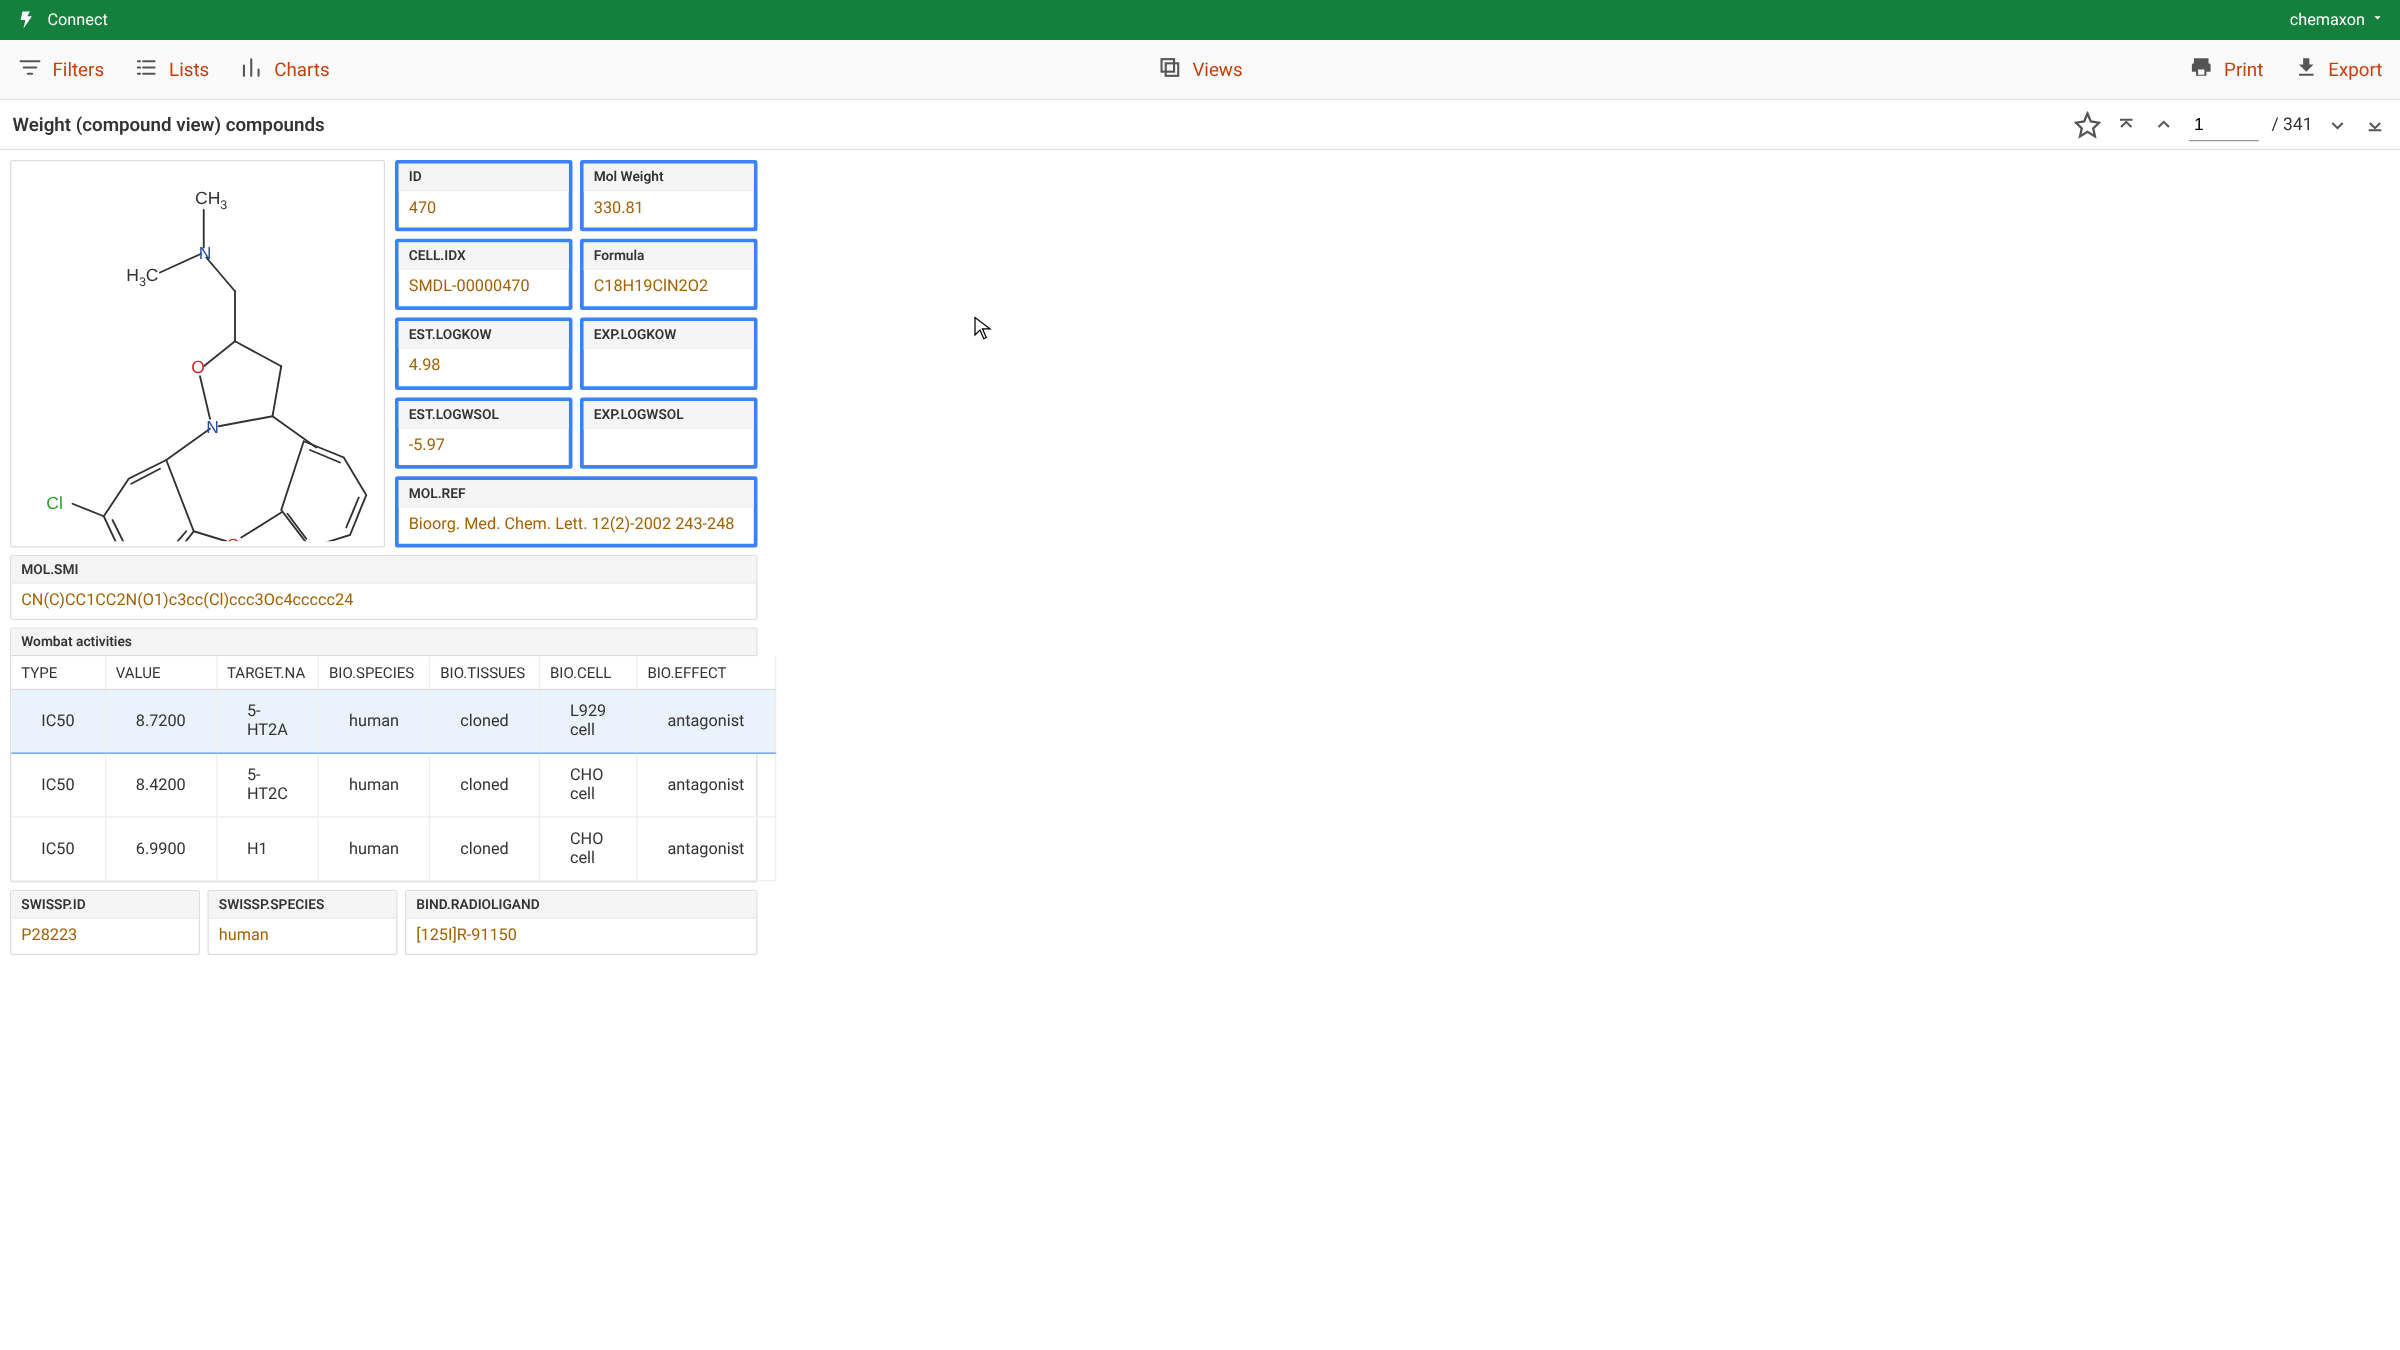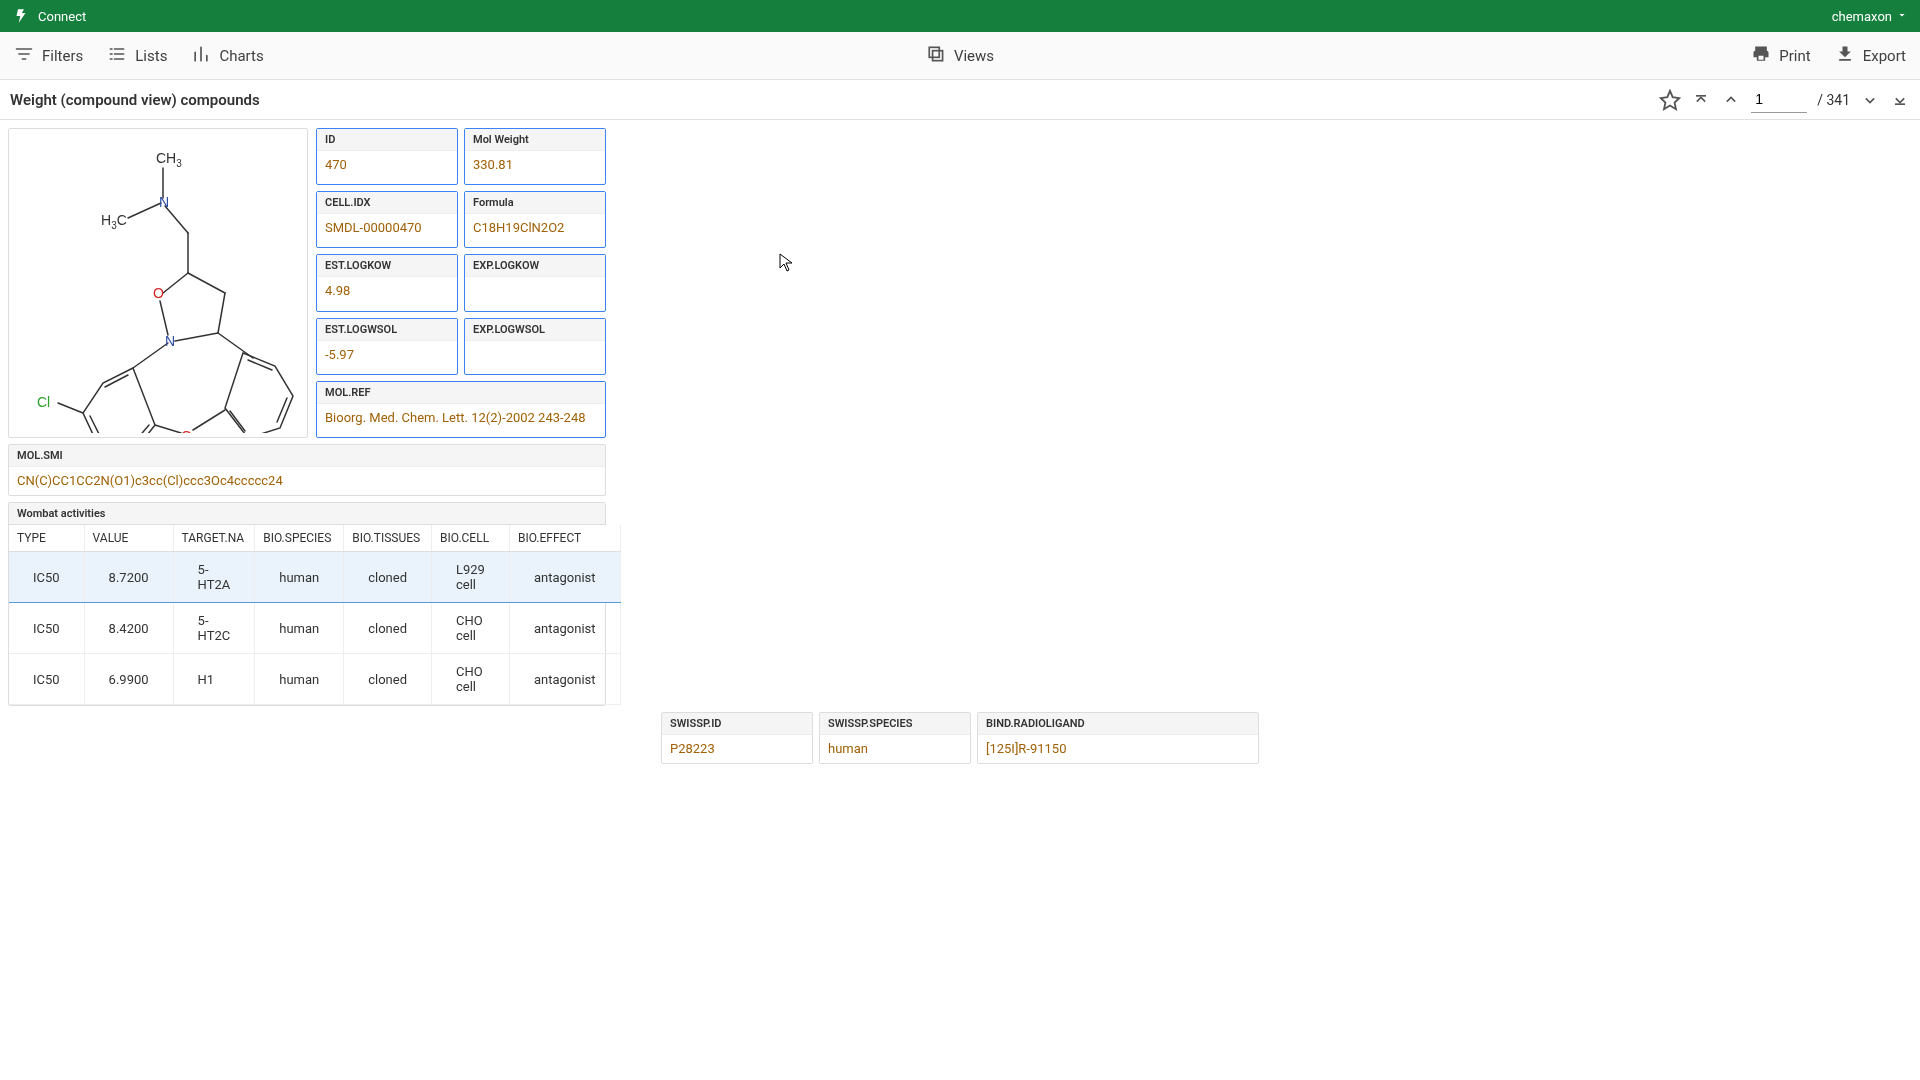--- a/index.html
+++ b/index.html
@@ -37,21 +37,21 @@
     justify-content: space-between;
     padding: 0 14px;
     background: #fafafa;
   }
   .toolbar-group { display: flex; align-items: center; gap: 24px; }
   .toolbar-btn {
     display: flex;
     align-items: center;
     gap: 8px;
     font-size: 15px;
-    color: #404040;
+    color: #c2410c;
     cursor: pointer;
   }
   .toolbar-btn svg { fill: #555; }
 
   .toolbar-center {
     position: absolute;
     left: 50%;
     transform: translateX(-50%);
     display: flex;
   }
@@ -96,21 +96,21 @@
     background: #fff;
   }
 
   .fields-grid {
     display: grid;
     grid-template-columns: 142px 142px;
     grid-auto-rows: auto;
     gap: 6px;
   }
   .field-box {
-    border: 1px solid #3b82f6;
+    border: 3px solid #3b82f6;
     border-radius: 2px;
     background: #fff;
     display: flex;
     flex-direction: column;
   }
   .field-box.span2 { grid-column: span 2; }
   .field-label {
     background: #f5f5f5;
     font-size: 11px;
     font-weight: 600;
@@ -162,21 +162,21 @@
     border-bottom: 1px solid #eee;
     border-right: 1px solid #eee;
     font-size: 13px;
   }
   .act-table tr.selected td {
     background: #eaf3fb;
     border-top: 1px solid #5b9bd5;
     border-bottom: 1px solid #5b9bd5;
   }
 
-  .row-bottom { margin-top: 6px; display: flex; gap: 6px; justify-content: center; }
+  .row-bottom { margin-top: 6px; display: flex; gap: 6px; }
   .bottom-box {
     border: 1px solid #ddd;
     border-radius: 2px;
   }
   .bb1 { width: 152px; }
   .bb2 { width: 152px; }
   .bb3 { width: 282px; }
 
   
   .cursor {

